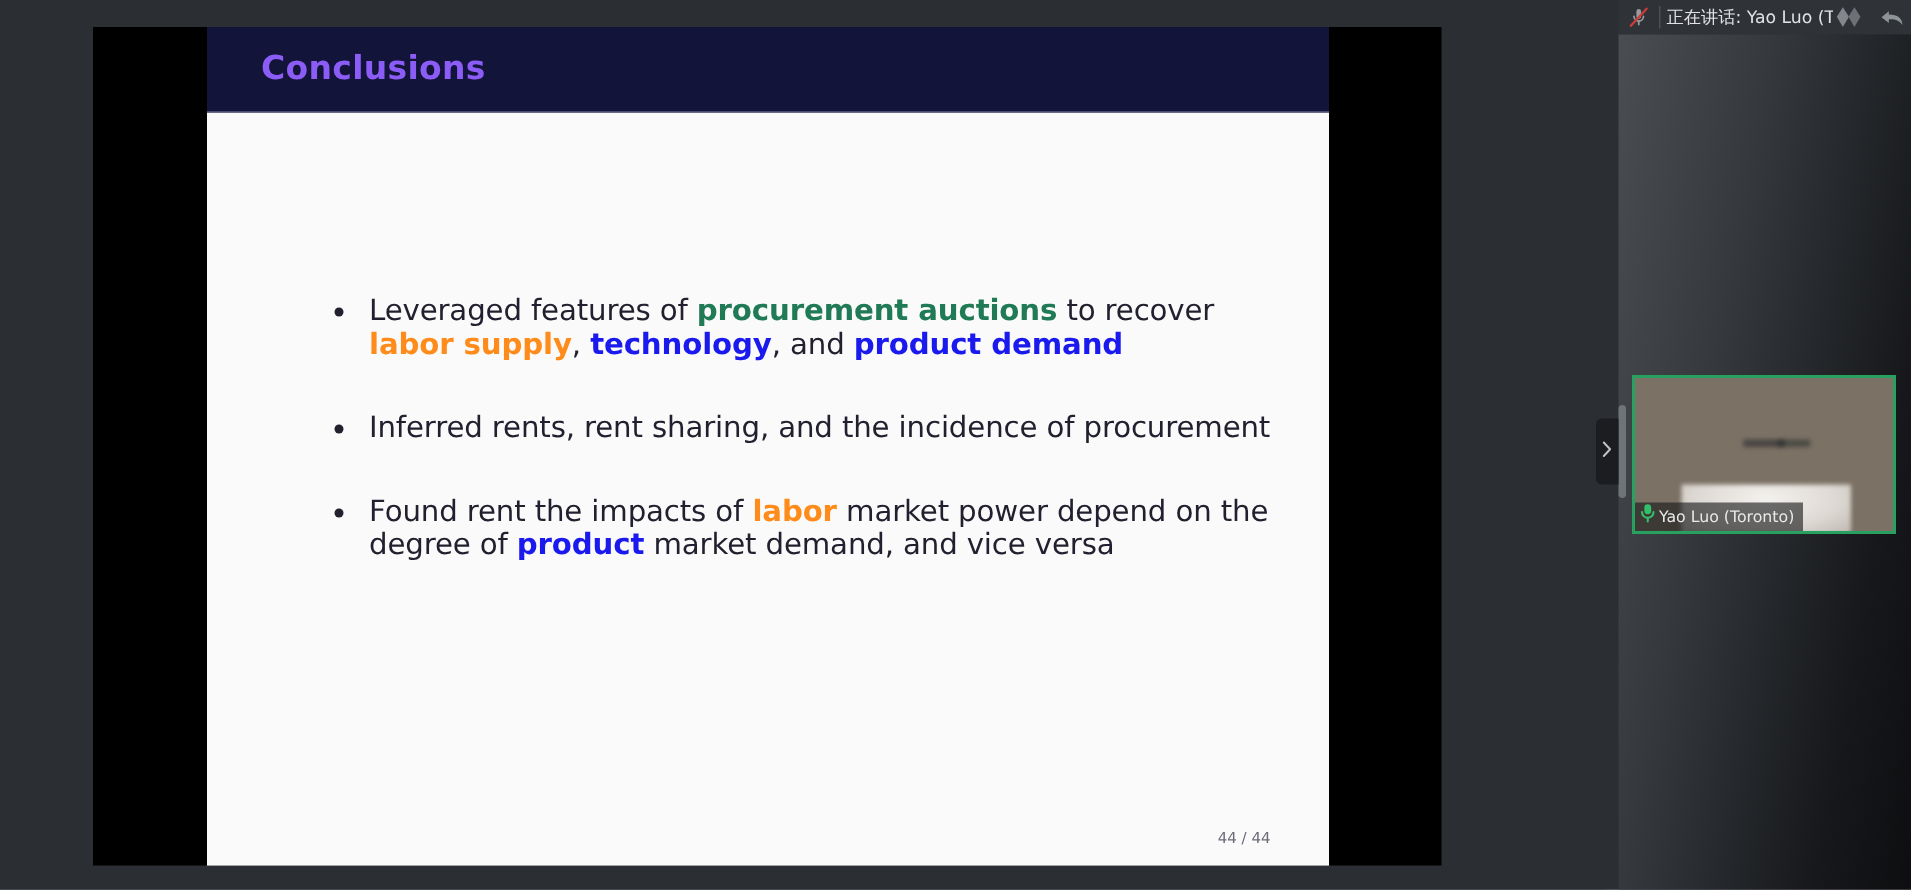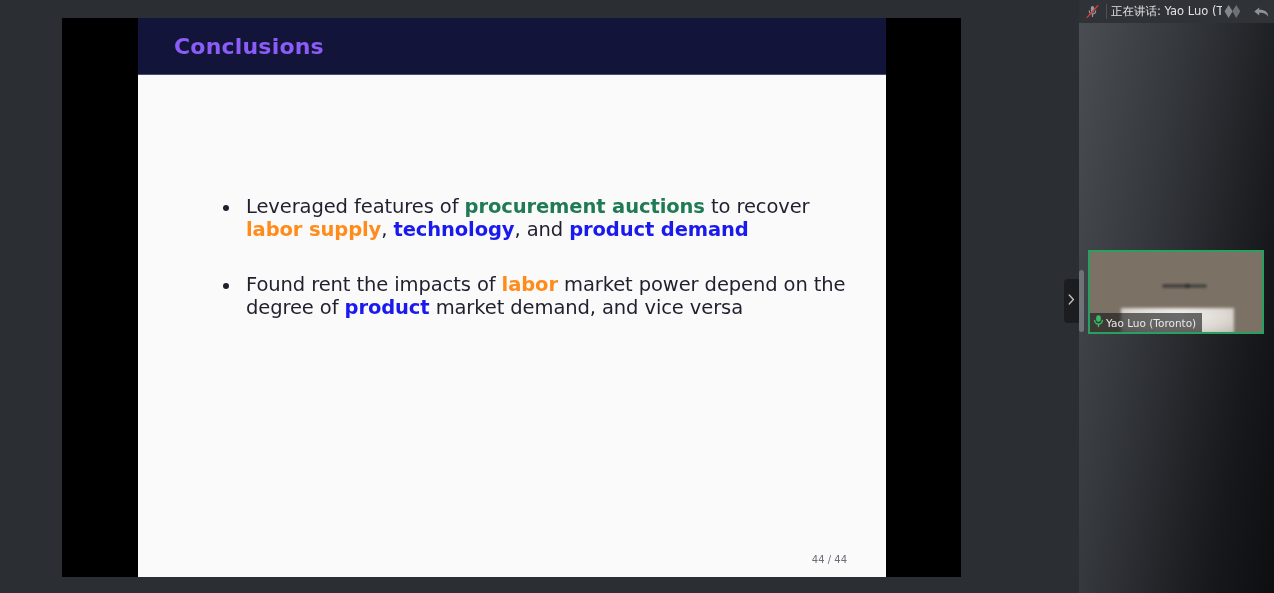--- a/index.html
+++ b/index.html
@@ -194,21 +194,21 @@
     top: 23px;
     width: 195px;
     height: 570px;
     background: linear-gradient(100deg, #4a4e53 0%, #35383d 35%, #16181b 78%, #0d0e10 100%);
   }
   #video-tile {
     position: absolute;
     left: 9px;
     top: 227px;
     width: 176px;
-    height: 84px;
+    height: 106px;
     border: 2px solid #27a060;
     box-sizing: border-box;
     overflow: hidden;
     background: #7b7165;
   }
   
   #video-bg {
     position: absolute;
     inset: 0;
     background:
@@ -278,20 +278,21 @@
 
     <div id="slide" style="background: rgb(250, 250, 250);">
 
       <div id="slide-titlebar" style="background: rgb(18, 20, 58);">
         <div id="slide-title">Conclusions</div>
       </div>
 
       <div id="slide-body">
         <ul id="bullet-list">
             <li><span class="dot"></span><span>Leveraged features of </span><span class="hl" style="color: rgb(31, 122, 85);">procurement auctions</span><span> to recover </span><span class="hl" style="color: rgb(255, 140, 26);">labor supply</span><span>, </span><span class="hl" style="color: rgb(26, 26, 238);">technology</span><span>, and </span><span class="hl" style="color: rgb(26, 26, 238);">product demand</span></li>
+            <li><span class="dot"></span><span>Inferred rents, rent sharing, and the incidence of procurement</span></li>
             <li><span class="dot"></span><span>Found rent the impacts of </span><span class="hl" style="color: rgb(255, 140, 26);">labor</span><span> market power depend on the degree of </span><span class="hl" style="color: rgb(26, 26, 238);">product</span><span> market demand, and vice versa</span></li>
           </ul>
         <div id="page-counter">44 / 44</div>
       </div>
 
     </div>
   </div>
 
   <div id="panel-scrollstrip"></div>
   <div id="panel-collapse">

